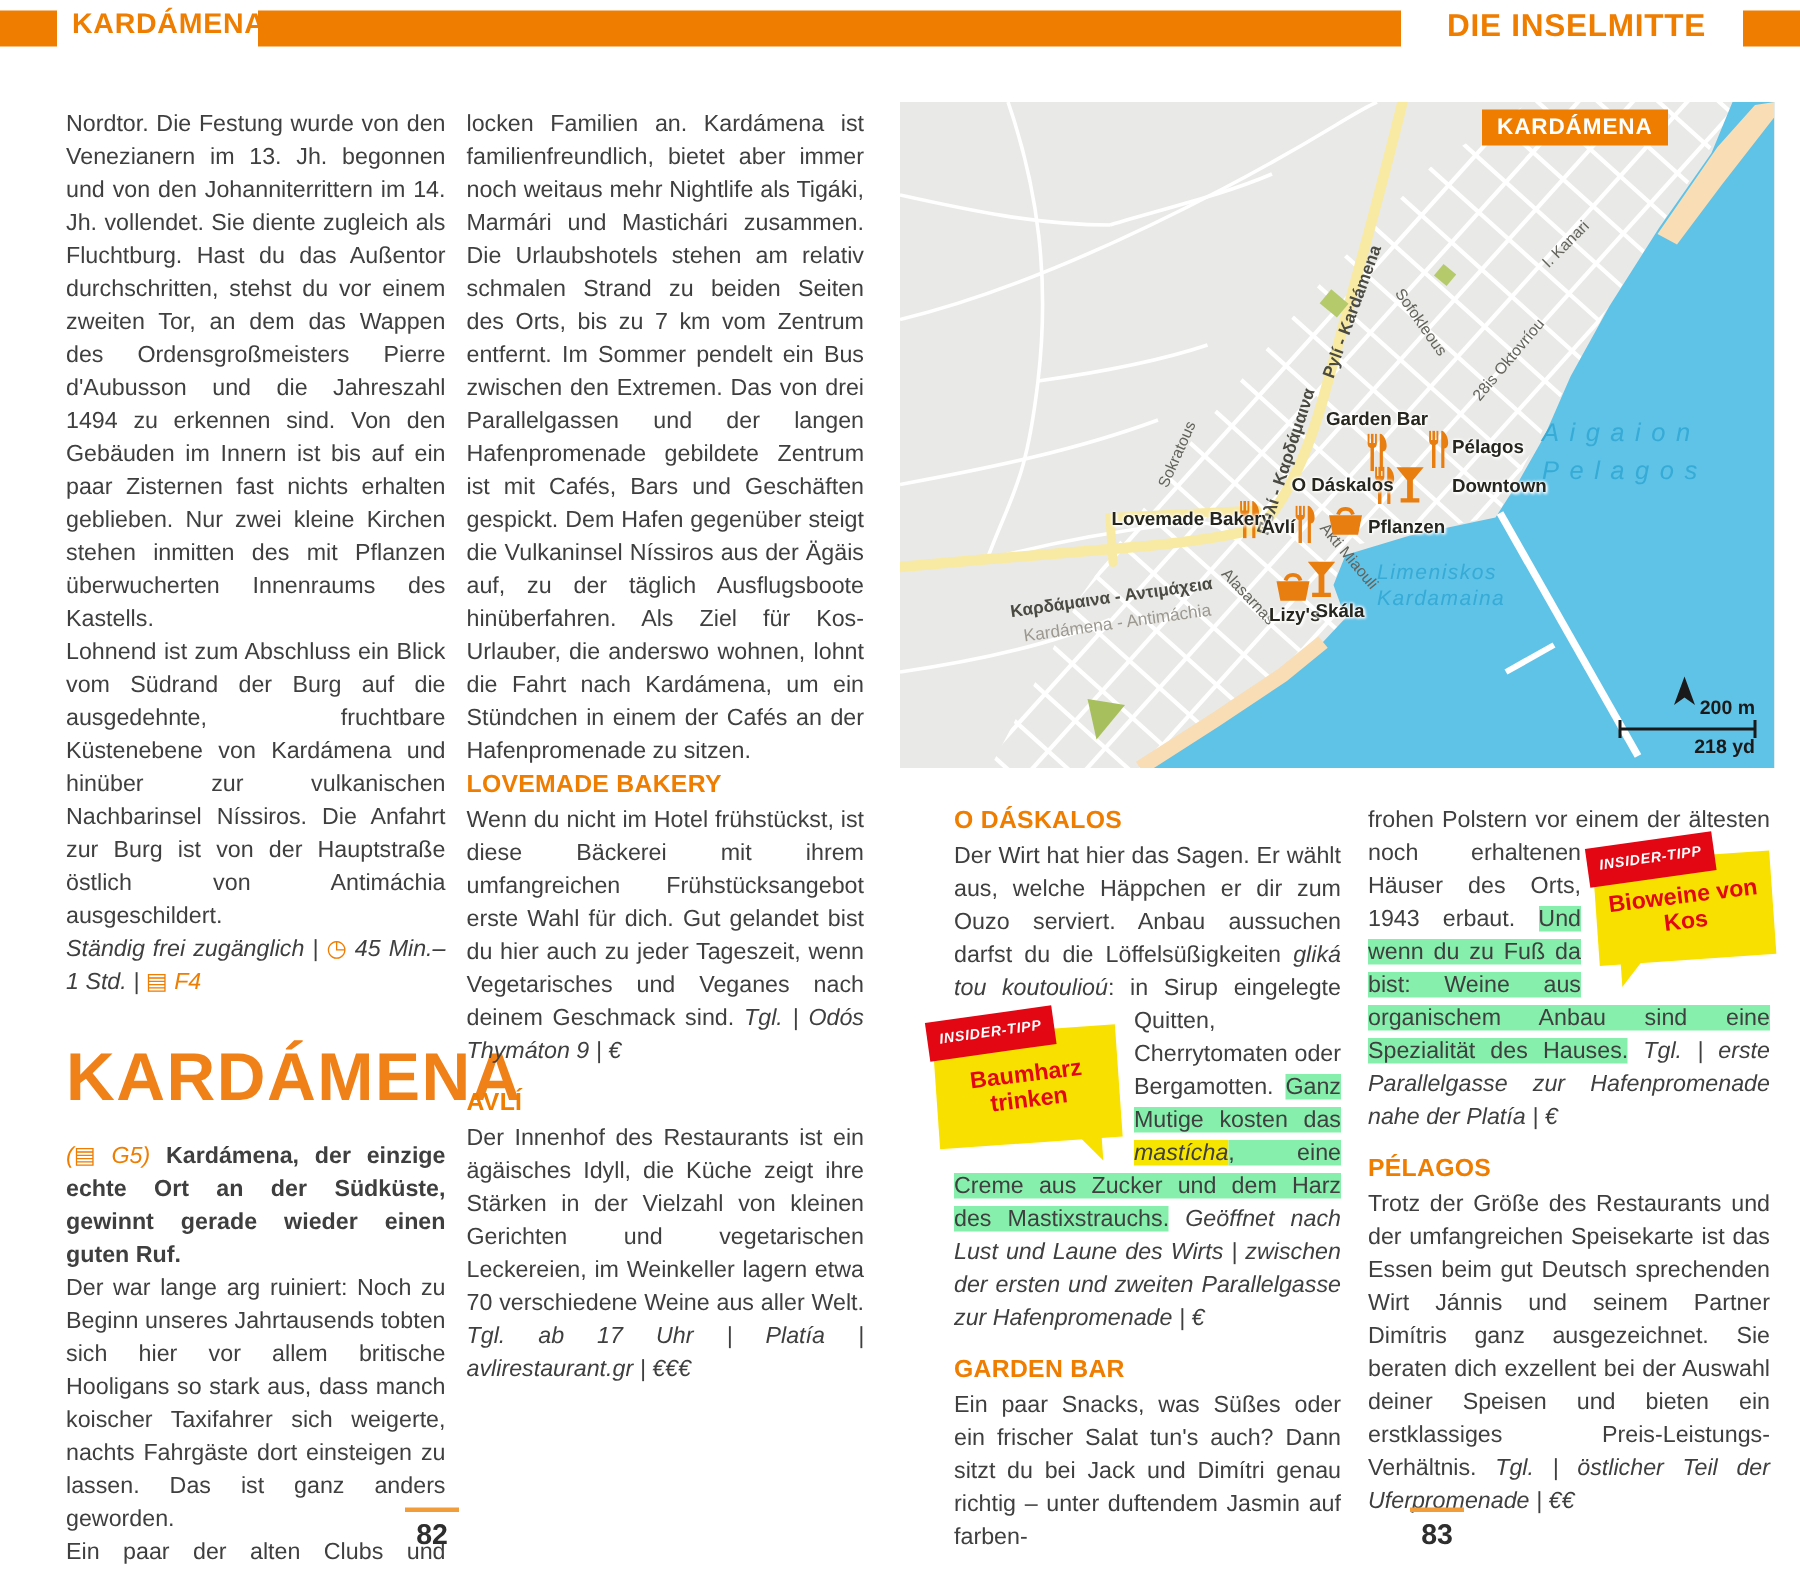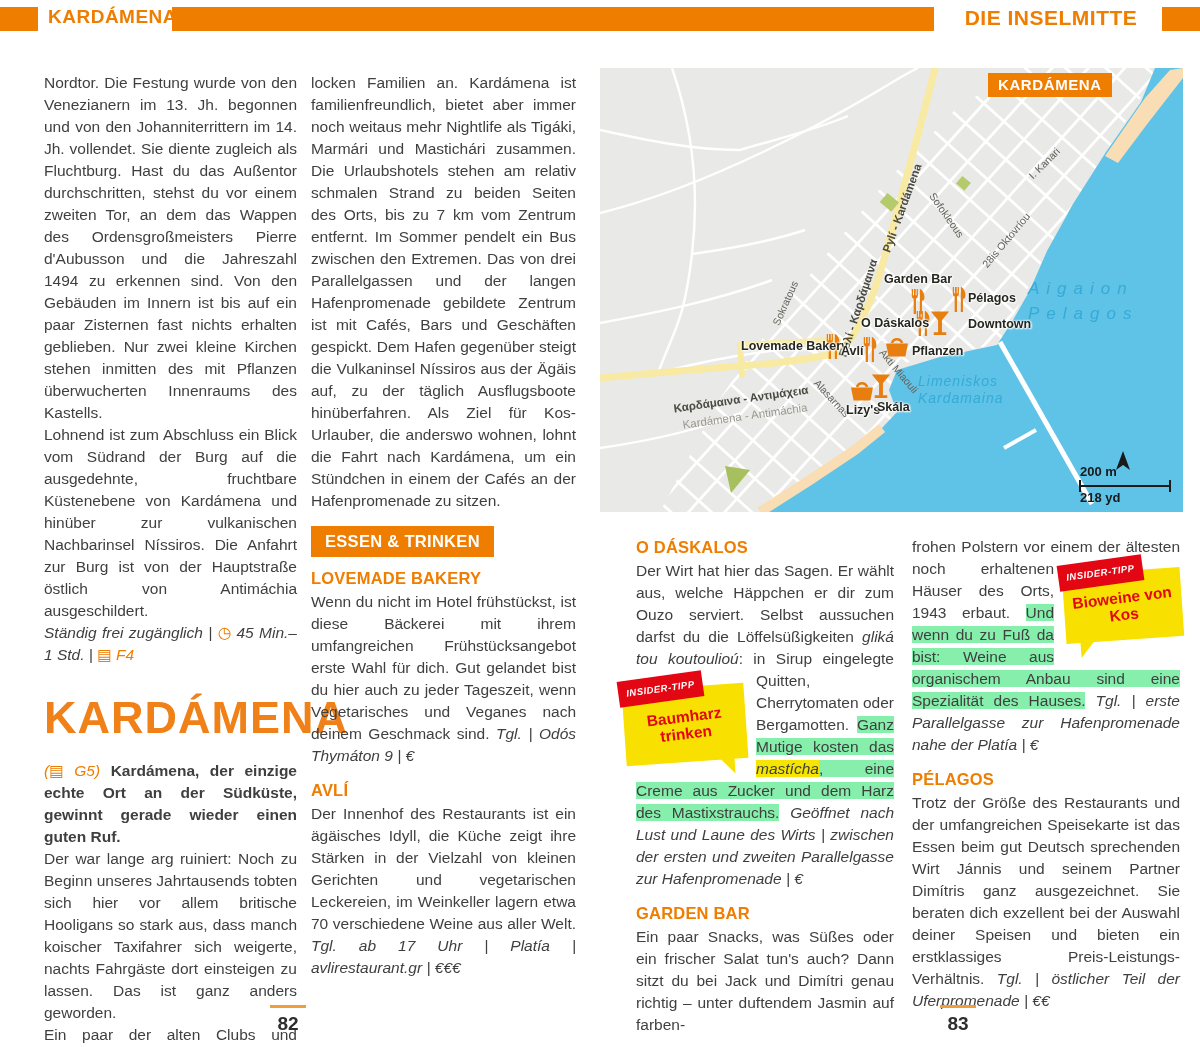--- a/index.html
+++ b/index.html
@@ -70,21 +70,21 @@
   .street-label{position:absolute;white-space:nowrap;}
   .street-label.minor{font-size:10.5px;color:#63635b;}
   .street-label.major{font-size:11.5px;font-weight:bold;color:#4a4a42;}
   .street-label.sub{font-size:11.5px;color:#9b988f;}
   .poi-label{position:absolute;font-size:12.5px;font-weight:bold;color:#26261f;white-space:nowrap;
              text-shadow:0 0 2px #fff,0 0 2px #fff,0 0 3px #fff,1px 1px 2px #fff;}
   .poi-icon{position:absolute;color:#e87d10;}
   .ic-restaurant{width:14px;height:25px;}
   .ic-bar{width:20px;height:25px;}
   .ic-shop{width:26px;height:22px;}
-  .scale-label{position:absolute;left:480px;width:90px;text-align:left;font-weight:bold;
+  .scale-label{position:absolute;left:480px;width:90px;text-align:right;font-weight:bold;
                font-size:13px;color:#1a1a1a;}
   #scale-m{top:396px;} #scale-yd{top:422px;}
 </style>
 </head>
 <body>
 
 <div class="page">
 
   <div class="hdr-block" id="hdr-block-l"></div>
   <div class="hdr-label" id="hdr-left">KARDÁMENA</div>
@@ -97,21 +97,20 @@
     <p>Lohnend ist zum Abschluss ein Blick vom Südrand der Burg auf die ausgedehnte, fruchtbare Küstenebene von Kardámena und hinüber zur vulkanischen Nachbarinsel Níssiros. Die Anfahrt zur Burg ist von der Hauptstraße östlich von Antimáchia ausgeschildert.</p>
     <p><span class="i">Ständig frei zugänglich | </span><span class="ic">◷ </span><span class="i">45 Min.–1 Std. | </span><span class="ic">▤ </span><span class="oi">F4</span></p>
     <h1 class="town">KARDÁMENA</h1>
     <p><span class="oi">(▤ G5) </span><span class="b">Kardámena, der einzige echte Ort an der Südküste, gewinnt gerade wieder einen guten Ruf.</span></p>
     <p>Der war lange arg ruiniert: Noch zu Beginn unseres Jahrtausends tobten sich hier vor allem britische Hooligans so stark aus, dass manch koischer Taxifahrer sich weigerte, nachts Fahrgäste dort einsteigen zu lassen. Das ist ganz anders geworden.</p>
     <p>Ein paar der alten Clubs und Kneipen haben sich gehalten, aber stark verändert, die Großhotels an den Stränden</p>
   </div>
 
   <div class="col" id="col2">
     <p>locken Familien an. Kardámena ist familienfreundlich, bietet aber immer noch weitaus mehr Nightlife als Tigáki, Marmári und Mastichári zusammen. Die Urlaubshotels stehen am relativ schmalen Strand zu beiden Seiten des Orts, bis zu 7 km vom Zentrum entfernt. Im Sommer pendelt ein Bus zwischen den Extremen. Das von drei Parallelgassen und der langen Hafenpromenade gebildete Zentrum ist mit Cafés, Bars und Geschäften gespickt. Dem Hafen gegenüber steigt die Vulkaninsel Níssiros aus der Ägäis auf, zu der täglich Ausflugsboote hinüberfahren. Als Ziel für Kos-Urlauber, die anderswo wohnen, lohnt die Fahrt nach Kardámena, um ein Stündchen in einem der Cafés an der Hafenpromenade zu sitzen.</p>
-    <div class="sec-box">ESSEN &amp; TRINKEN</div>
     <div class="poi-head first">LOVEMADE BAKERY</div>
     <p><span>Wenn du nicht im Hotel frühstückst, ist diese Bäckerei mit ihrem umfangreichen Frühstücksangebot erste Wahl für dich. Gut gelandet bist du hier auch zu jeder Tageszeit, wenn Vegetarisches und Veganes nach deinem Geschmack sind. </span><span class="i">Tgl. | Odós Thymáton 9 | €</span></p>
     <div class="poi-head">AVLÍ</div>
     <p><span>Der Innenhof des Restaurants ist ein ägäisches Idyll, die Küche zeigt ihre Stärken in der Vielzahl von kleinen Gerichten und vegetarischen Leckereien, im Weinkeller lagern etwa 70 verschiedene Weine aus aller Welt. </span><span class="i">Tgl. ab 17 Uhr | Platía | avlirestaurant.gr | €€€</span></p>
   </div>
 
   <div id="map">
     <svg class="base" width="583" height="444" viewBox="0 0 583 444">
       <defs>
         <clipPath id="townclip">
@@ -315,21 +314,21 @@
         <div class="poi-label" style="left: 246px; top: 335px;">Lizy's</div>
         <svg class="poi-icon ic-bar" style="left: 271px; top: 306px;">
           <use href="#sym-bar"></use>
         </svg>
         <div class="poi-label" style="left: 277px; top: 332px;">Skála</div>
       </div>
   </div>
 
   <div class="col" id="col3">
     <div class="poi-head first">O DÁSKALOS</div>
-    <p><span><span>Der Wirt hat hier das Sagen. Er wählt aus, welche Häppchen er dir zum Ouzo serviert. Selbst aussuchen darfst du die Löffelsüßigkeiten </span><span class="i">gliká tou koutoulioú</span><span>: in Sirup eingelegte </span></span><span class="tip tip-left">
+    <p><span><span>Der Wirt hat hier das Sagen. Er wählt aus, welche Häppchen er dir zum Ouzo serviert. Anbau aussuchen darfst du die Löffelsüßigkeiten </span><span class="i">gliká tou koutoulioú</span><span>: in Sirup eingelegte </span></span><span class="tip tip-left">
           <span class="tip-ribbon">INSIDER-TIPP</span>
           <span class="tip-bubble">
             <span class="tip-text">Baumharz trinken</span>
           </span>
         </span><span><span>Quitten, Cherrytomaten oder Bergamotten. </span><span class="hl">Ganz Mutige kosten das </span><span class="hli">mastícha</span><span class="hl">, eine Creme aus Zucker und dem Harz des Mastixstrauchs.</span><span> </span><span class="i">Geöffnet nach Lust und Laune des Wirts | zwischen der ersten und zweiten Parallelgasse zur Hafenpromenade | €</span></span></p>
     <div class="poi-head">GARDEN BAR</div>
     <p>Ein paar Snacks, was Süßes oder ein frischer Salat tun's auch? Dann sitzt du bei Jack und Dimítri genau richtig – unter duftendem Jasmin auf farben-</p>
   </div>
 
   <div class="col" id="col4">

